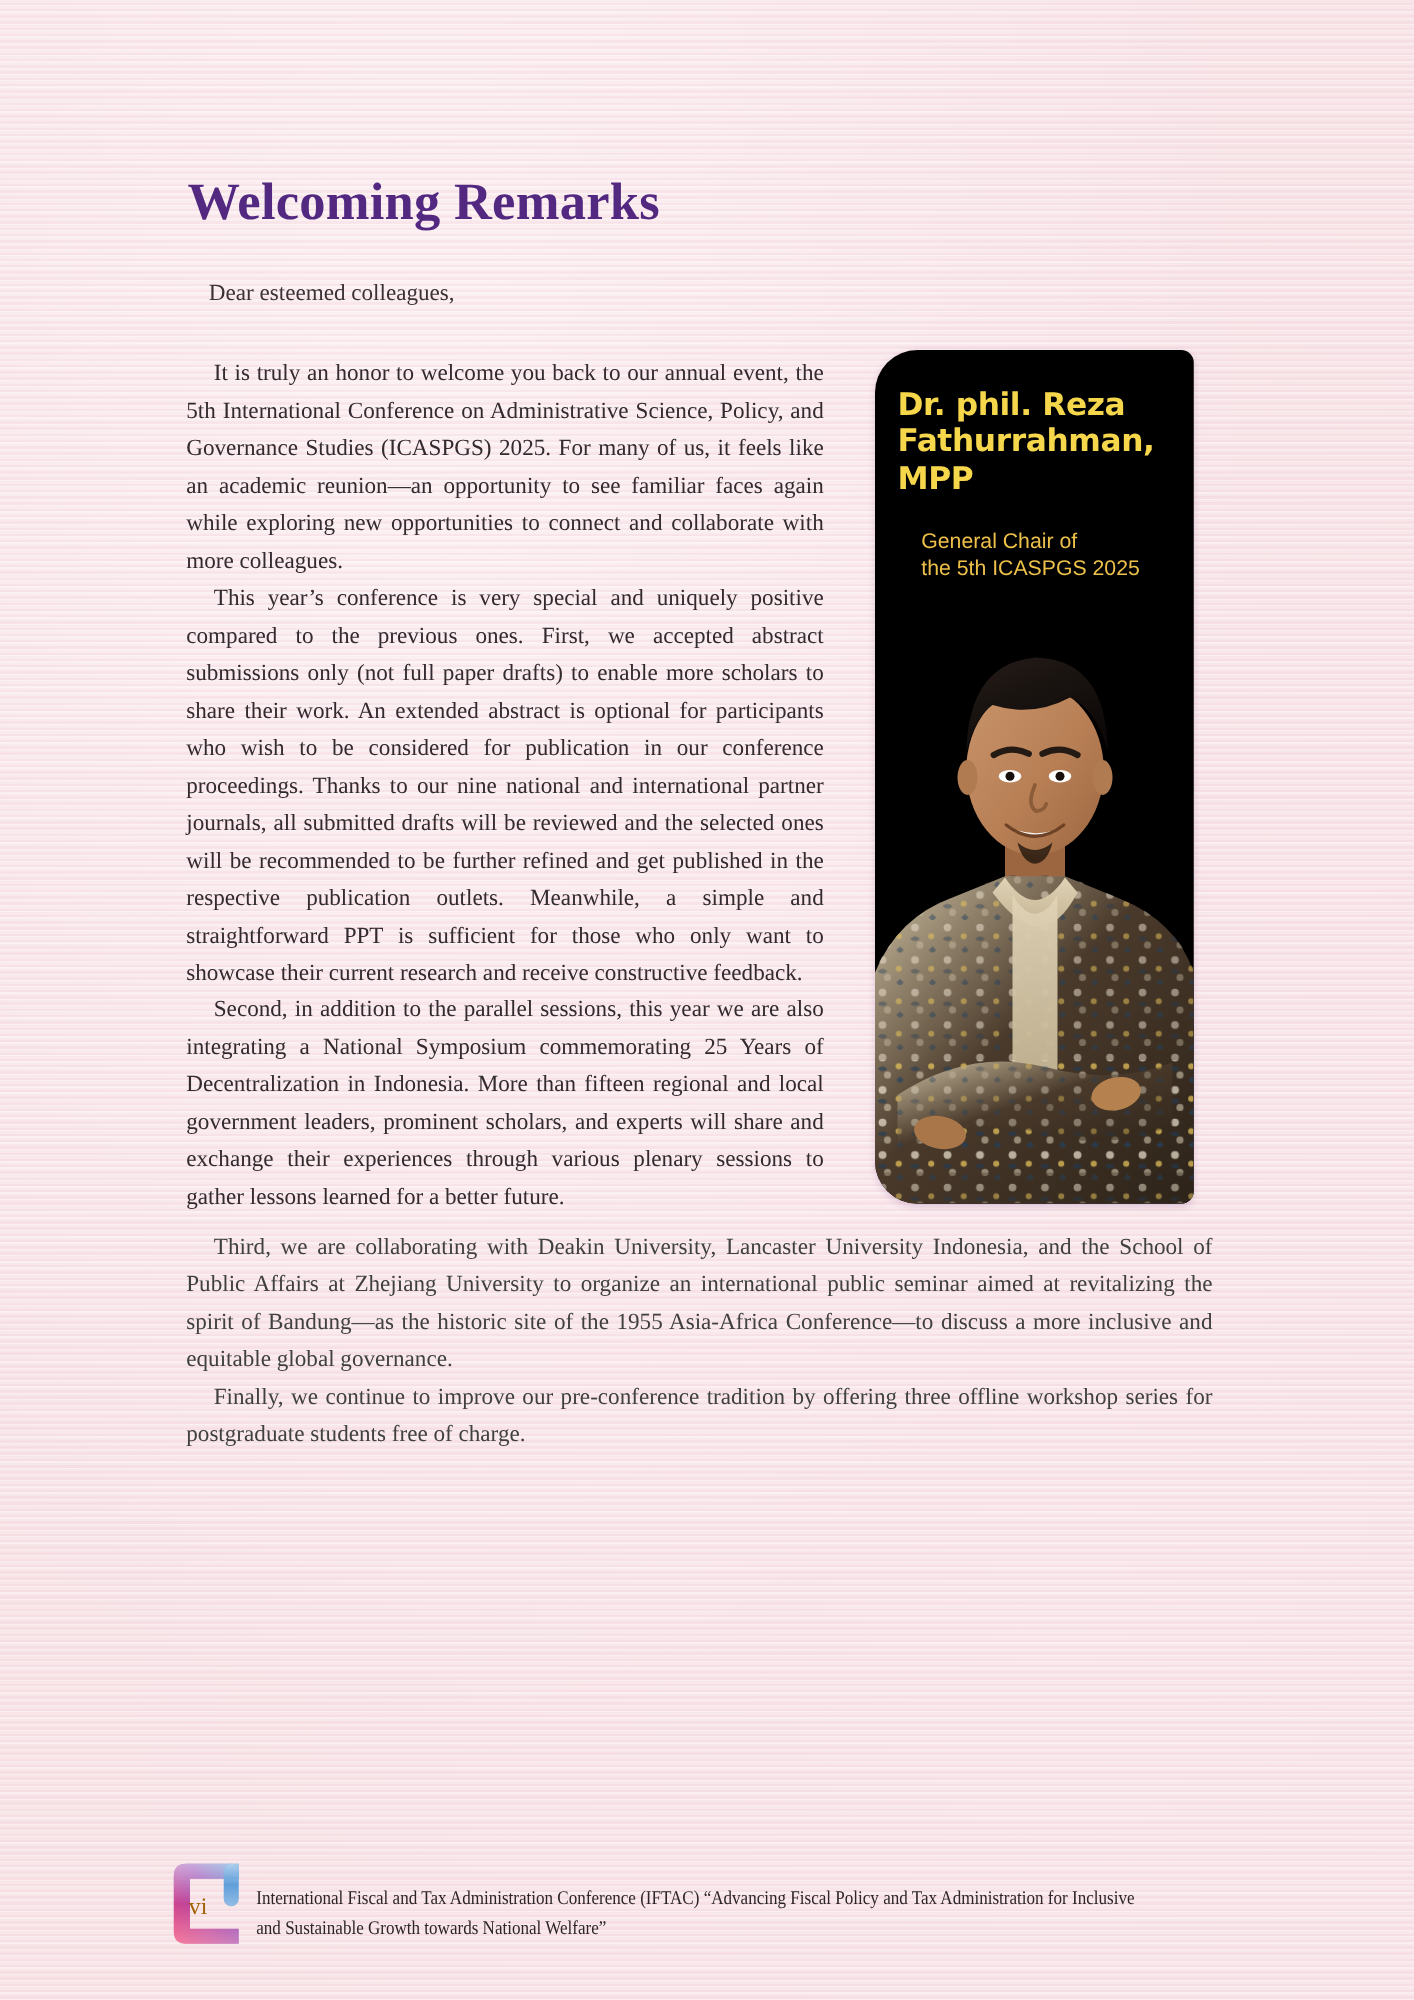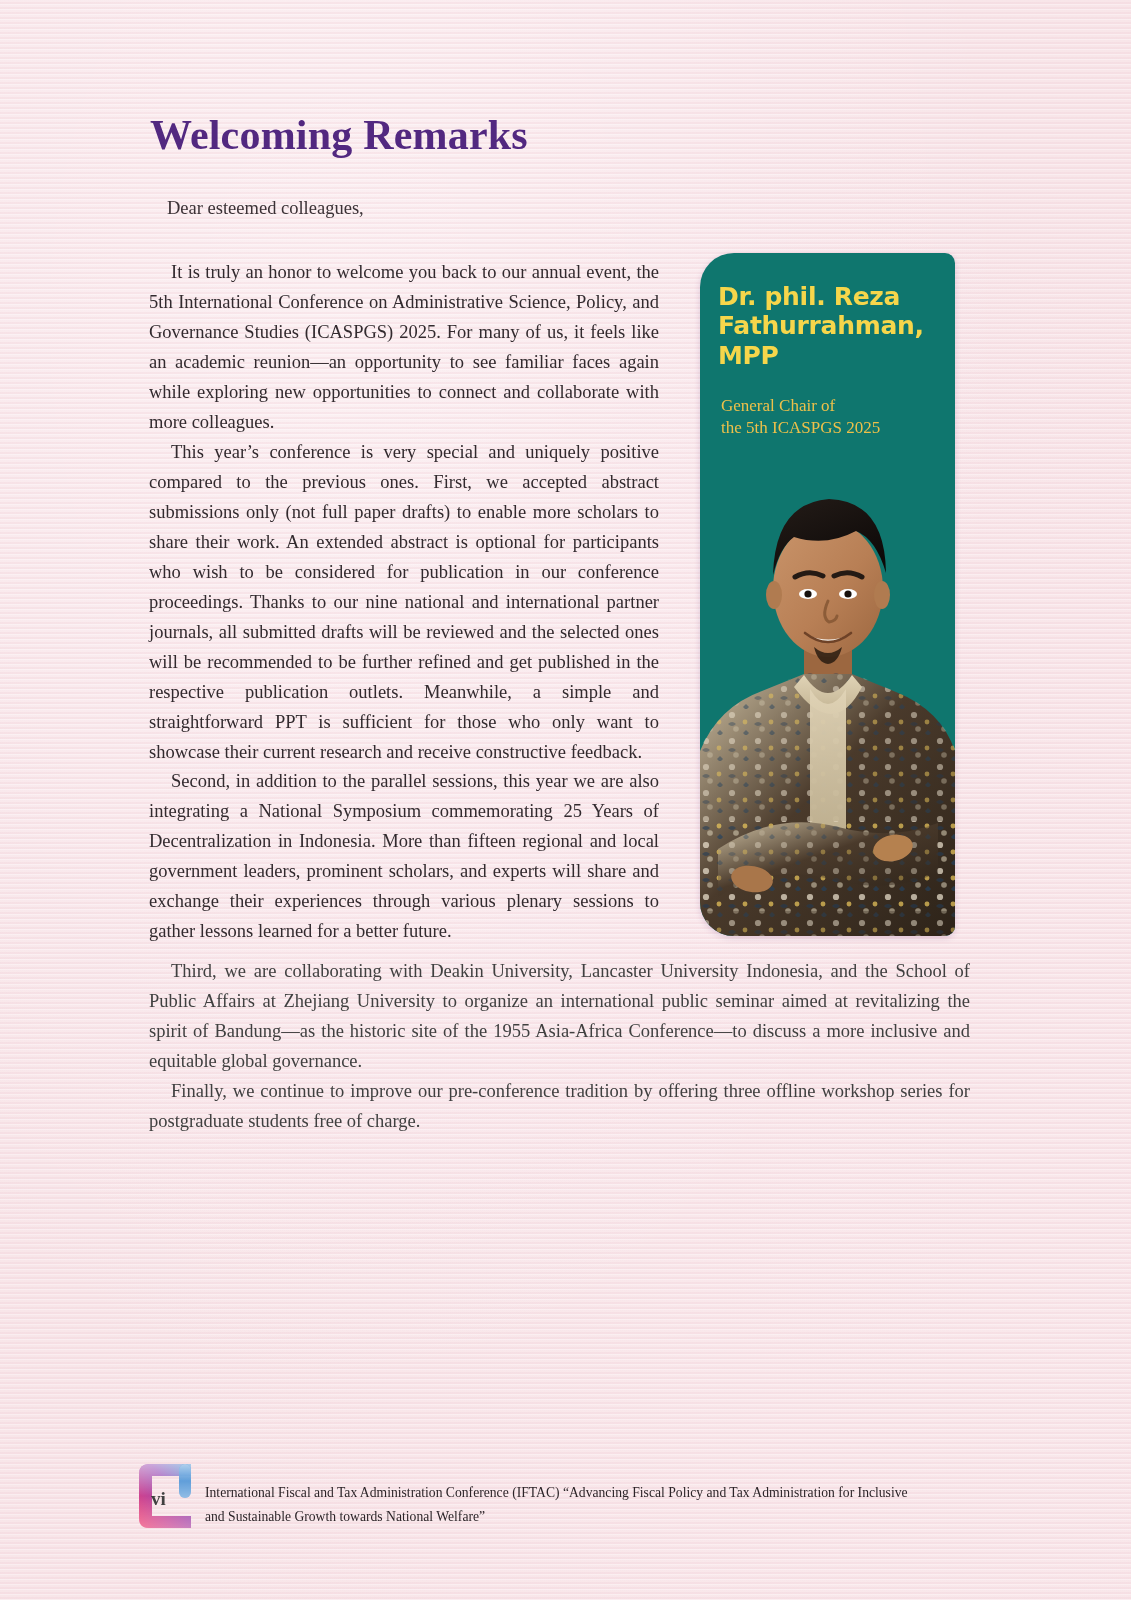--- a/index.html
+++ b/index.html
@@ -32,20 +32,21 @@
       radial-gradient(ellipse at 30% 20%, rgba(255,248,250,0.55), rgba(247,227,231,0) 60%),
       radial-gradient(ellipse at 75% 75%, rgba(250,232,236,0.5), rgba(247,227,231,0) 65%);
     pointer-events: none;
     z-index: 0;
   }
 
   .page {
     position: absolute;
     inset: 0;
     z-index: 1;
+    margin-top: 27px;
   }
 
   
   .page-title {
     position: absolute;
     left: 150px;
     top: 112px;
     font-size: 42px;
     font-weight: bold;
     color: #522880;
@@ -90,46 +91,46 @@
     text-indent: 22px;
   }
 
   
   .speaker-card {
     position: absolute;
     left: 700px;
     top: 253px;
     width: 255px;
     height: 683px;
-    background: #0f766e;
+    background: #000000;
     border-radius: 34px 10px 10px 34px;
     overflow: hidden;
     box-shadow: 0 2px 6px rgba(100,40,120,0.18);
   }
   .speaker-name {
     position: absolute;
     left: 18px;
     top: 29px;
     width: 225px;
     font-size: 25px;
     font-weight: bold;
     line-height: 1.17;
     color: #f6d64b;
     font-family: "DejaVu Sans", sans-serif;
     letter-spacing: -0.3px;
   }
   .speaker-role {
     position: absolute;
-    left: 21px;
+    left: 37px;
     top: 142px;
     width: 228px;
     font-size: 17px;
     line-height: 1.28;
     color: #edc04a;
-    font-family: Liberation Serif, serif;
+    font-family: Liberation Sans, sans-serif;
   }
 
   
   .portrait {
     position: absolute;
     left: 0;
     top: 196px;
     width: 255px;
     height: 487px;
     overflow: hidden;
@@ -149,22 +150,22 @@
     left: 0;
     top: 0;
     width: 60px;
     height: 76px;
   }
   .page-number {
     position: absolute;
     left: 16px;
     top: 30px;
     font-size: 19px;
-    font-weight: bold;
-    color: #404040;
+    font-weight: normal;
+    color: #a16207;
     font-family: "Liberation Serif", serif;
     z-index: 3;
   }
   .footer-text {
     position: absolute;
     left: 70px;
     top: 22px;
     width: 800px;
     font-size: 15.5px;
     line-height: 1.55;

